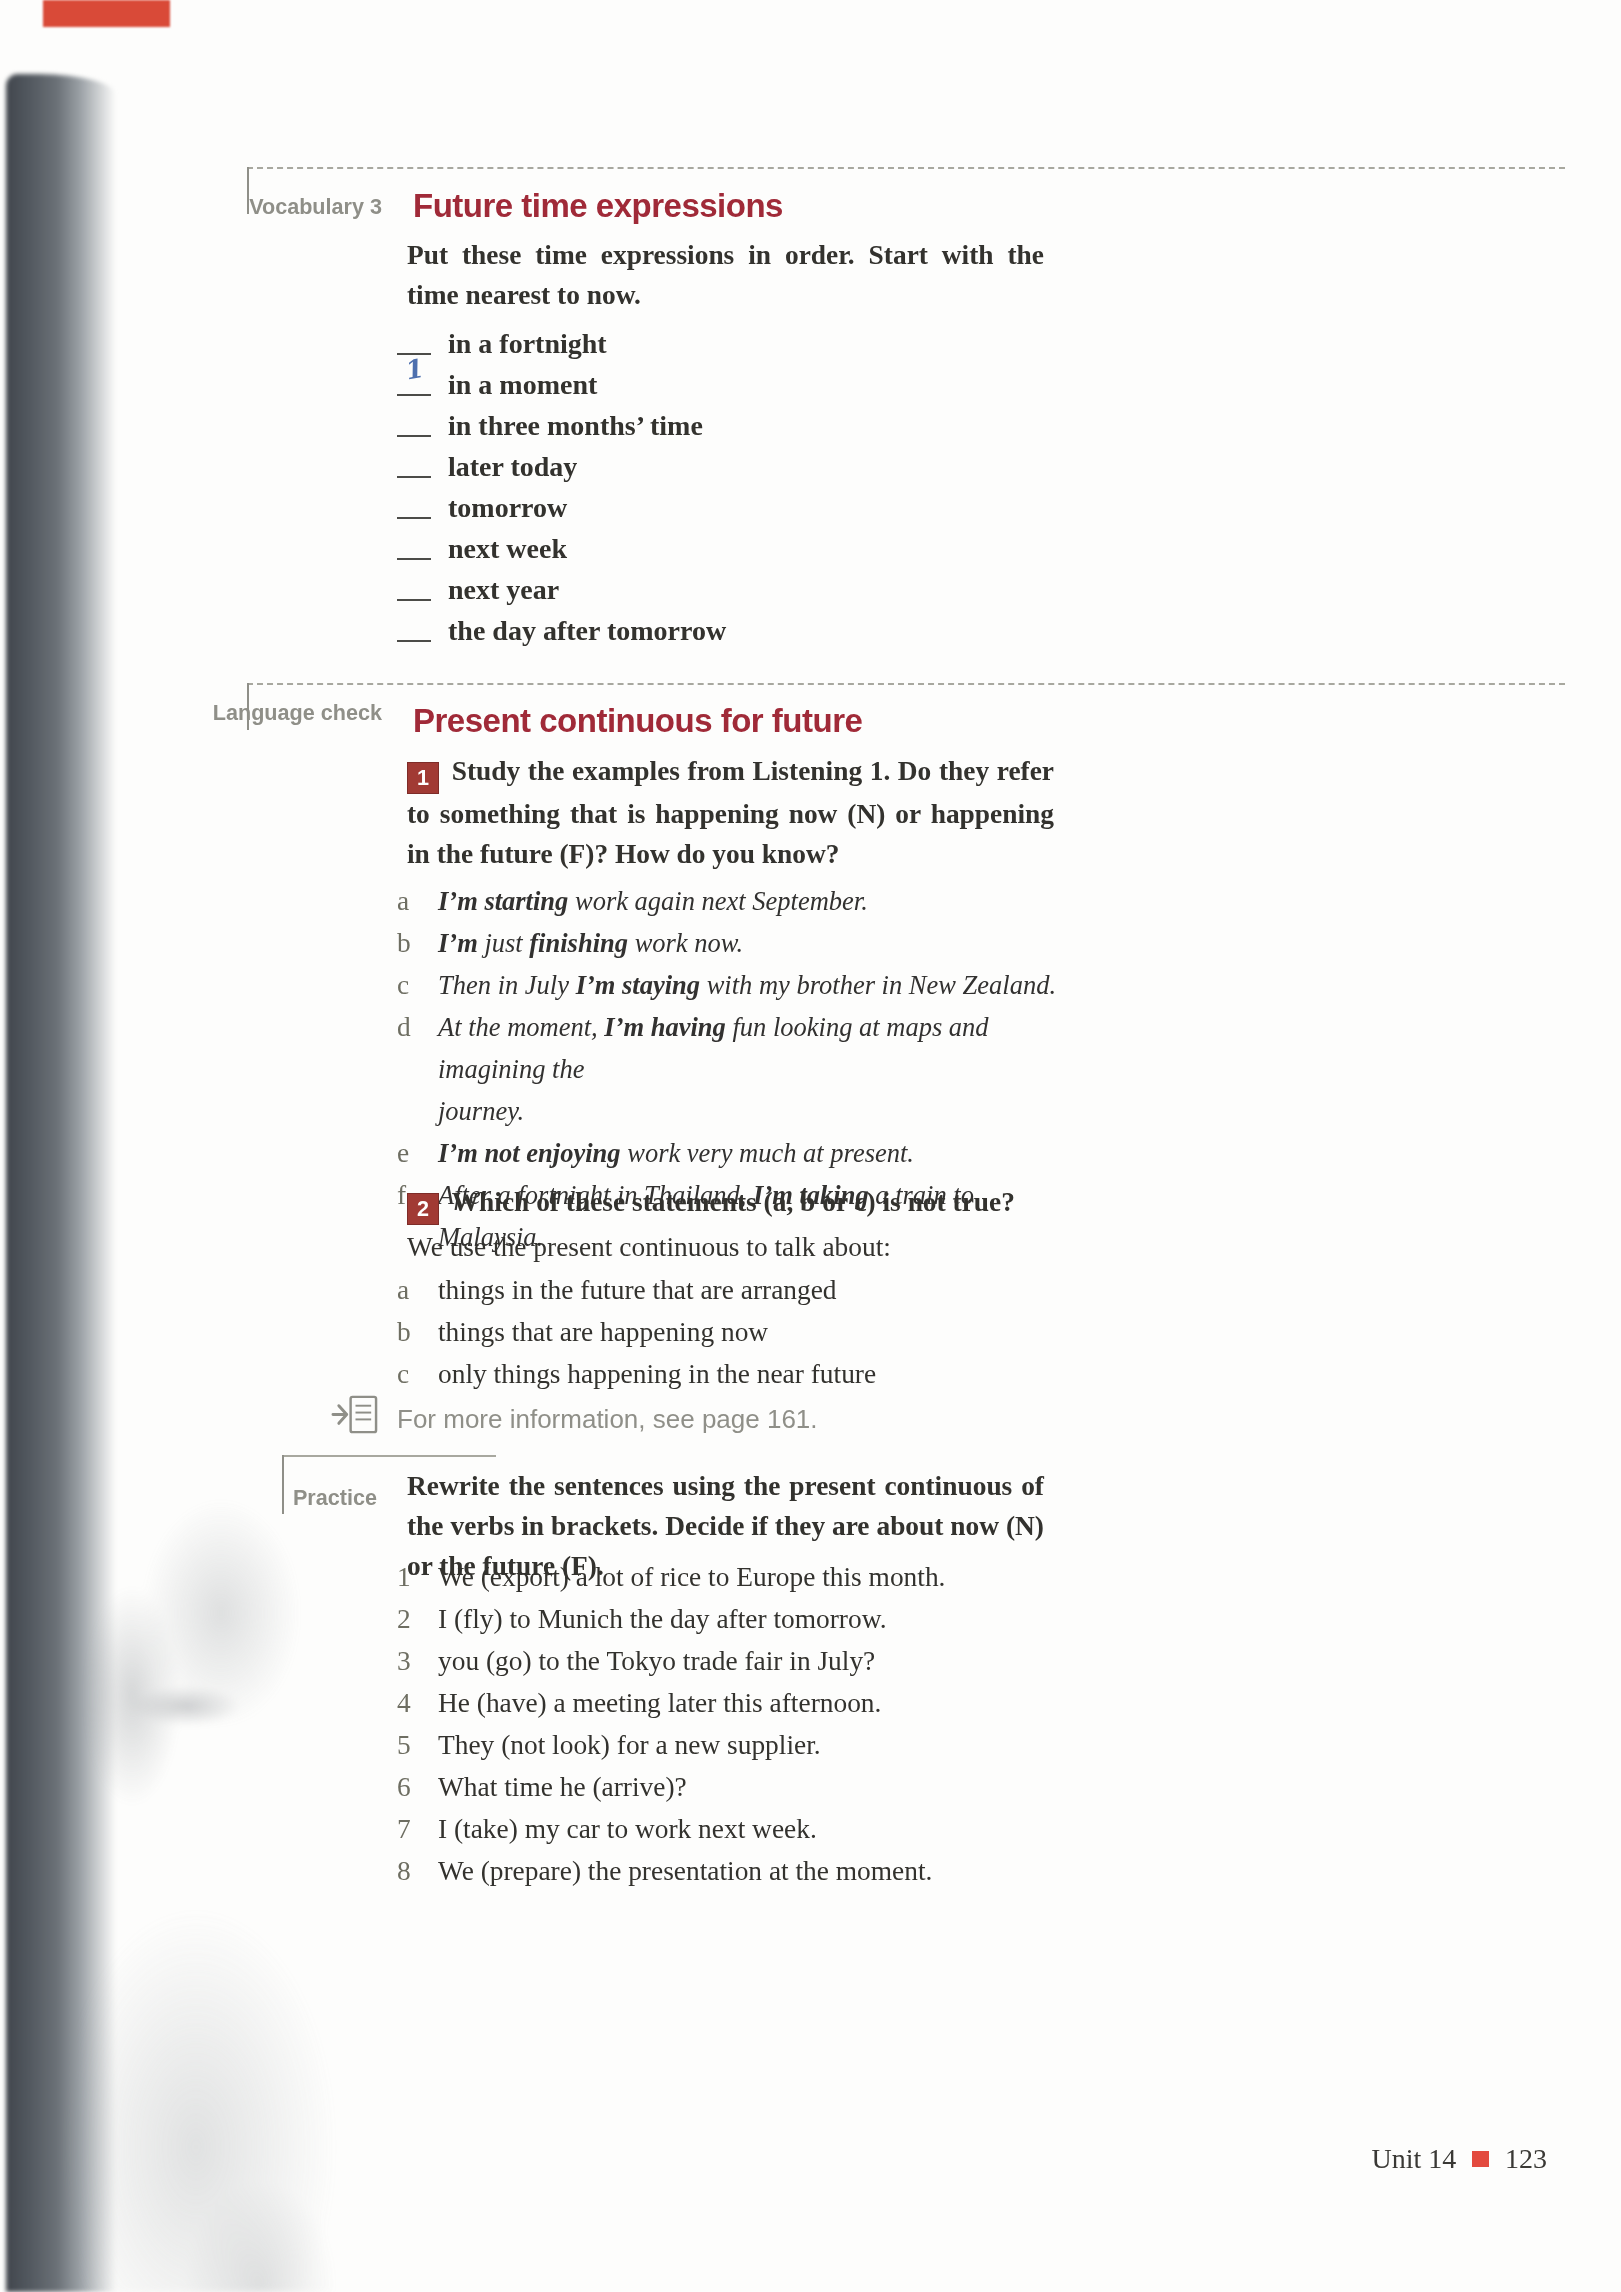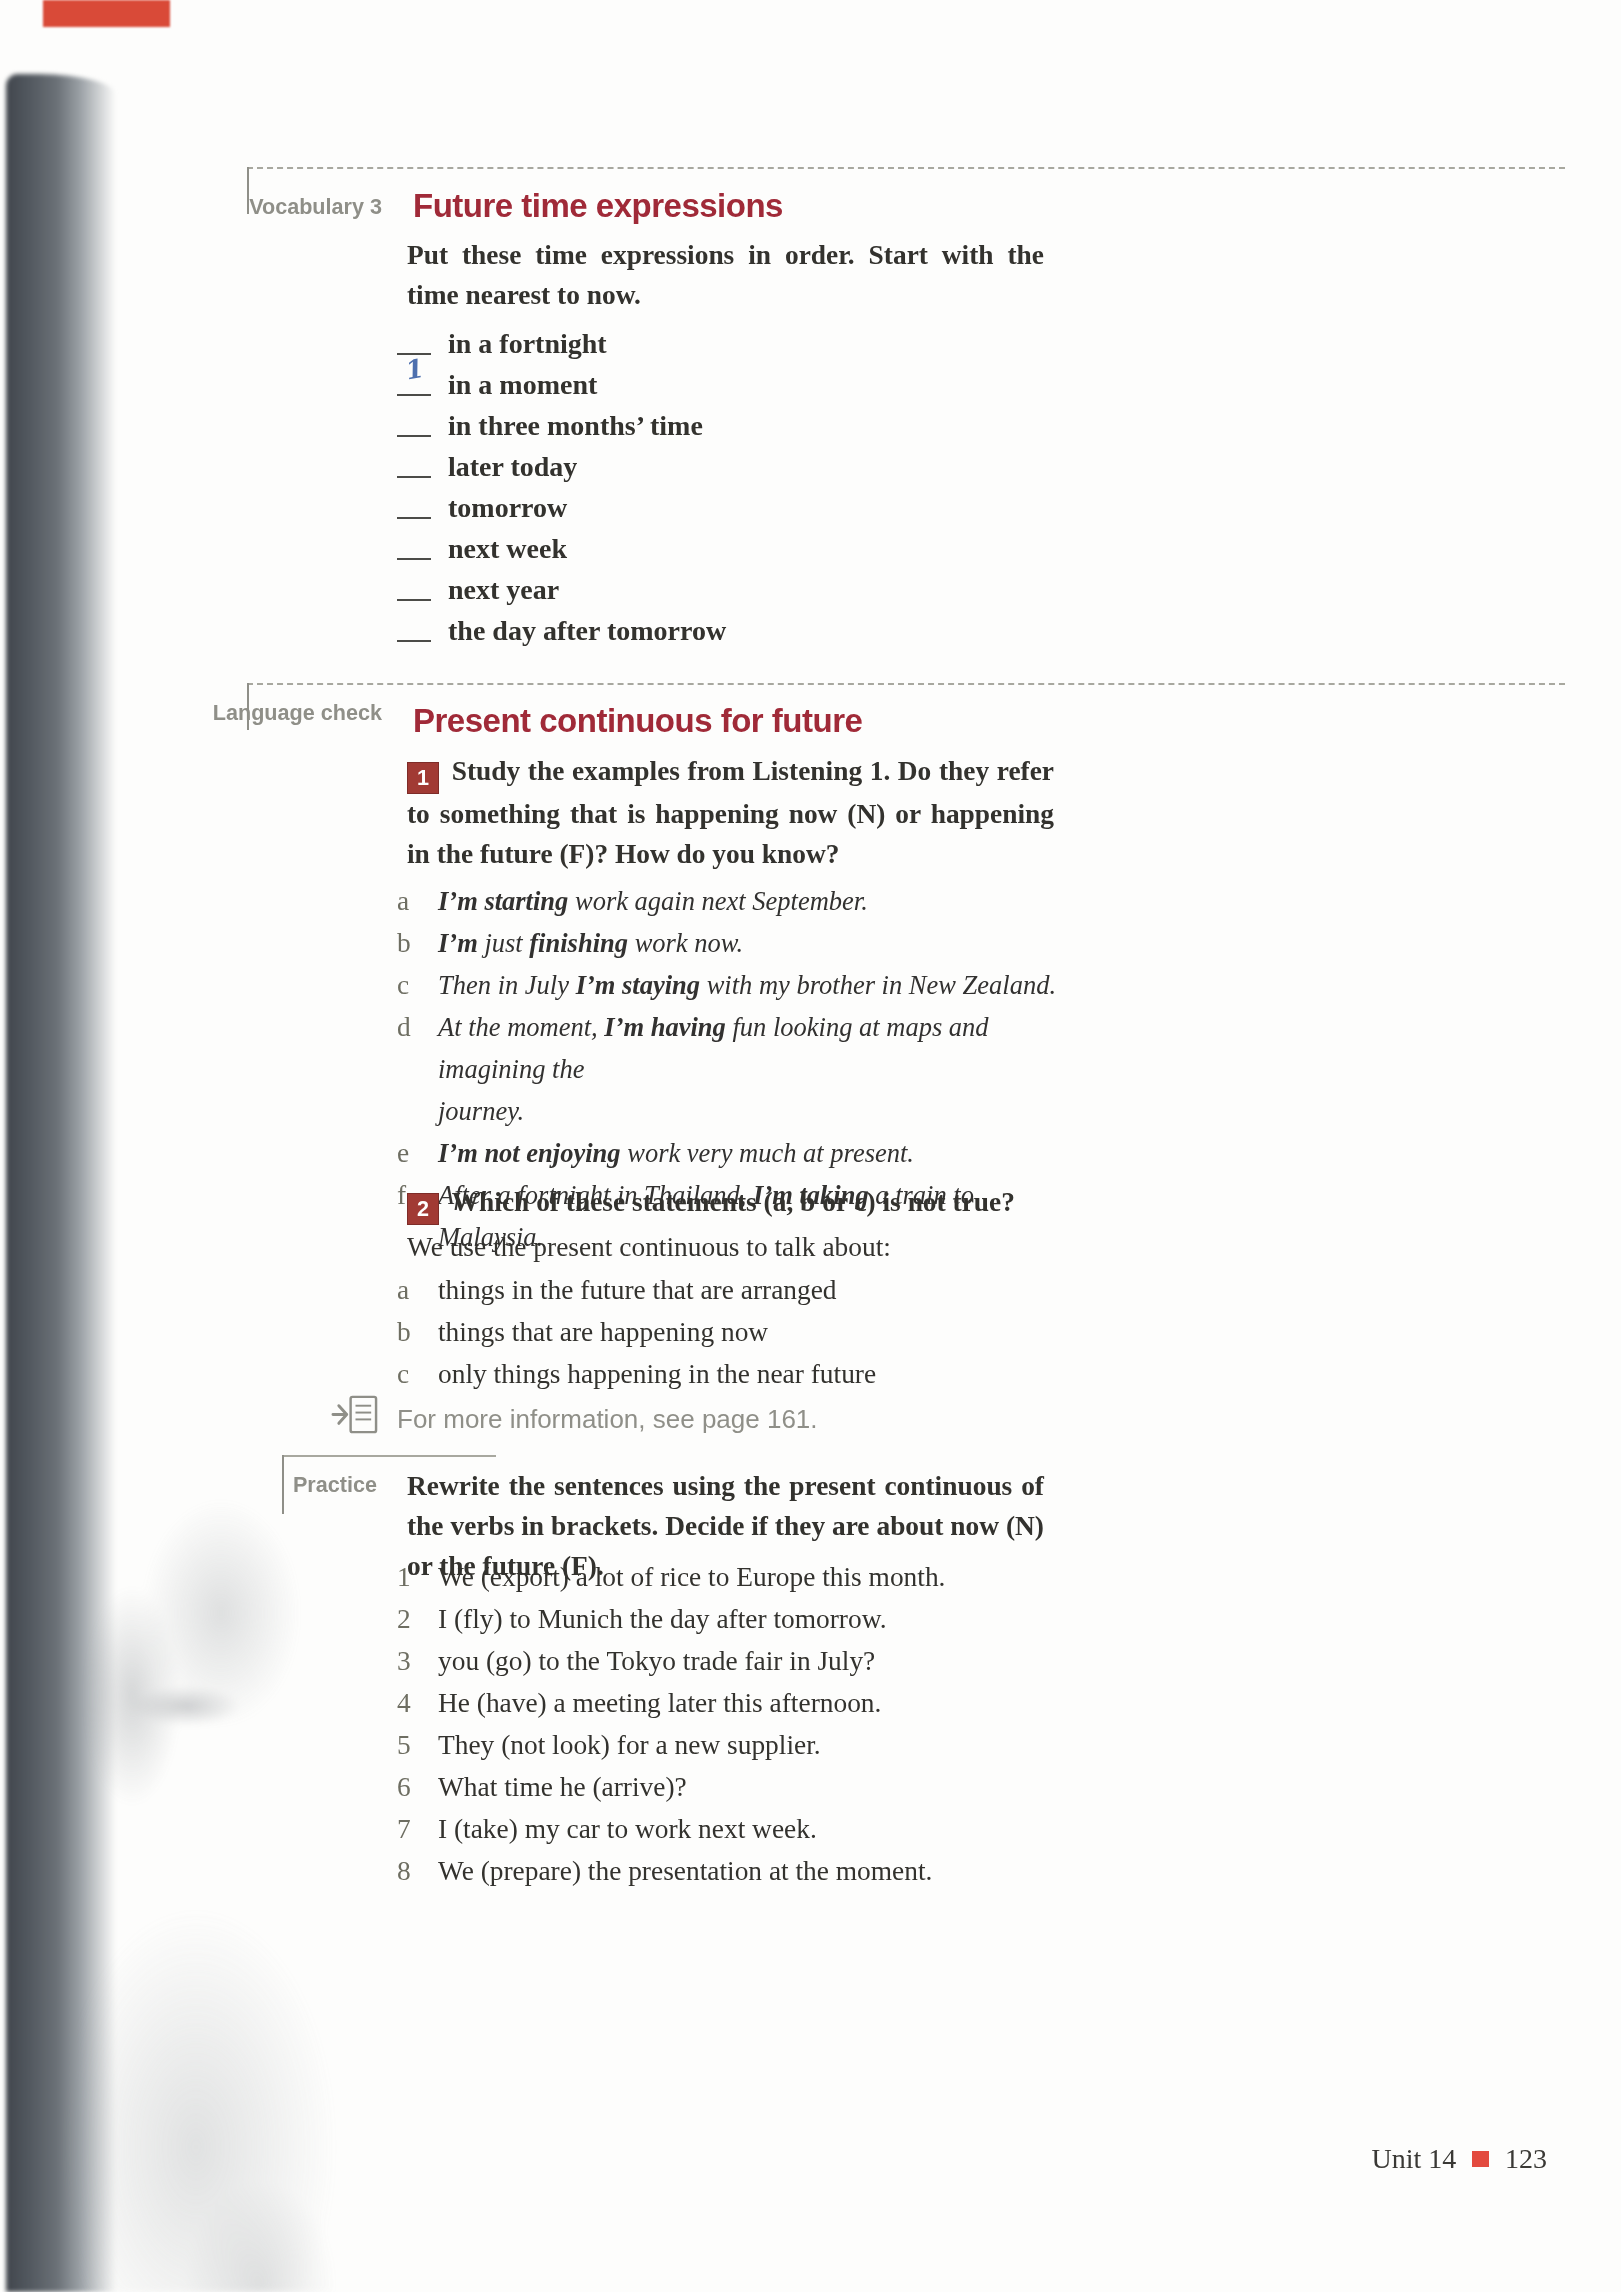--- a/index.html
+++ b/index.html
@@ -17,21 +17,21 @@
            radial-gradient(ellipse 78px 29px at 186px 304px, rgba(105,110,116,.55), rgba(105,110,116,0) 70%),
            radial-gradient(ellipse 196px 333px at 196px 745px, rgba(158,162,165,.5), rgba(158,162,165,0) 72%),
            radial-gradient(ellipse 108px 147px at 260px 882px, rgba(140,144,148,.4), rgba(140,144,148,0) 70%);}
   
   .rule-dashed{position:absolute;left:247px;width:1318px;border-top:2px dashed #a8a89f;}
   .rule-solid{position:absolute;border-top:2px solid #a8a89f;}
   .tick{position:absolute;width:2px;background:#8f8f88;}
   .label{position:absolute;left:157px;width:225px;text-align:right;
          font-family:"Liberation Sans",sans-serif;font-weight:bold;font-size:21.6px;color:#8f8f88;}
   .label-practice{position:absolute;left:250px;width:127px;text-align:right;
-         font-family:"Liberation Sans",sans-serif;font-weight:bold;font-size:21.6px;color:#8f8f88;}
+         font-family:"Liberation Sans",sans-serif;font-weight:bold;font-size:21.6px;color:#8f8f88;margin-top:13px;}
   .heading{position:absolute;left:397px;margin:16px;font-family:"Liberation Sans",sans-serif;
            font-weight:bold;font-size:33px;letter-spacing:-0.5px;color:#a02a38;}
   
   .para{position:absolute;left:387px;width:637px;font-size:27.4px;line-height:40px;margin-left:20px;}
   .bold{font-weight:bold;}
   .justify{text-align:justify;}
   .badge{display:inline-block;width:30px;height:30px;margin-right:12.7px;vertical-align:-4.9px;
          background:#a13a34;border:1px solid #7e2c28;color:#fff;text-align:center;line-height:30px;
          font-family:"Liberation Sans",sans-serif;font-weight:bold;font-size:21.6px;}
   

